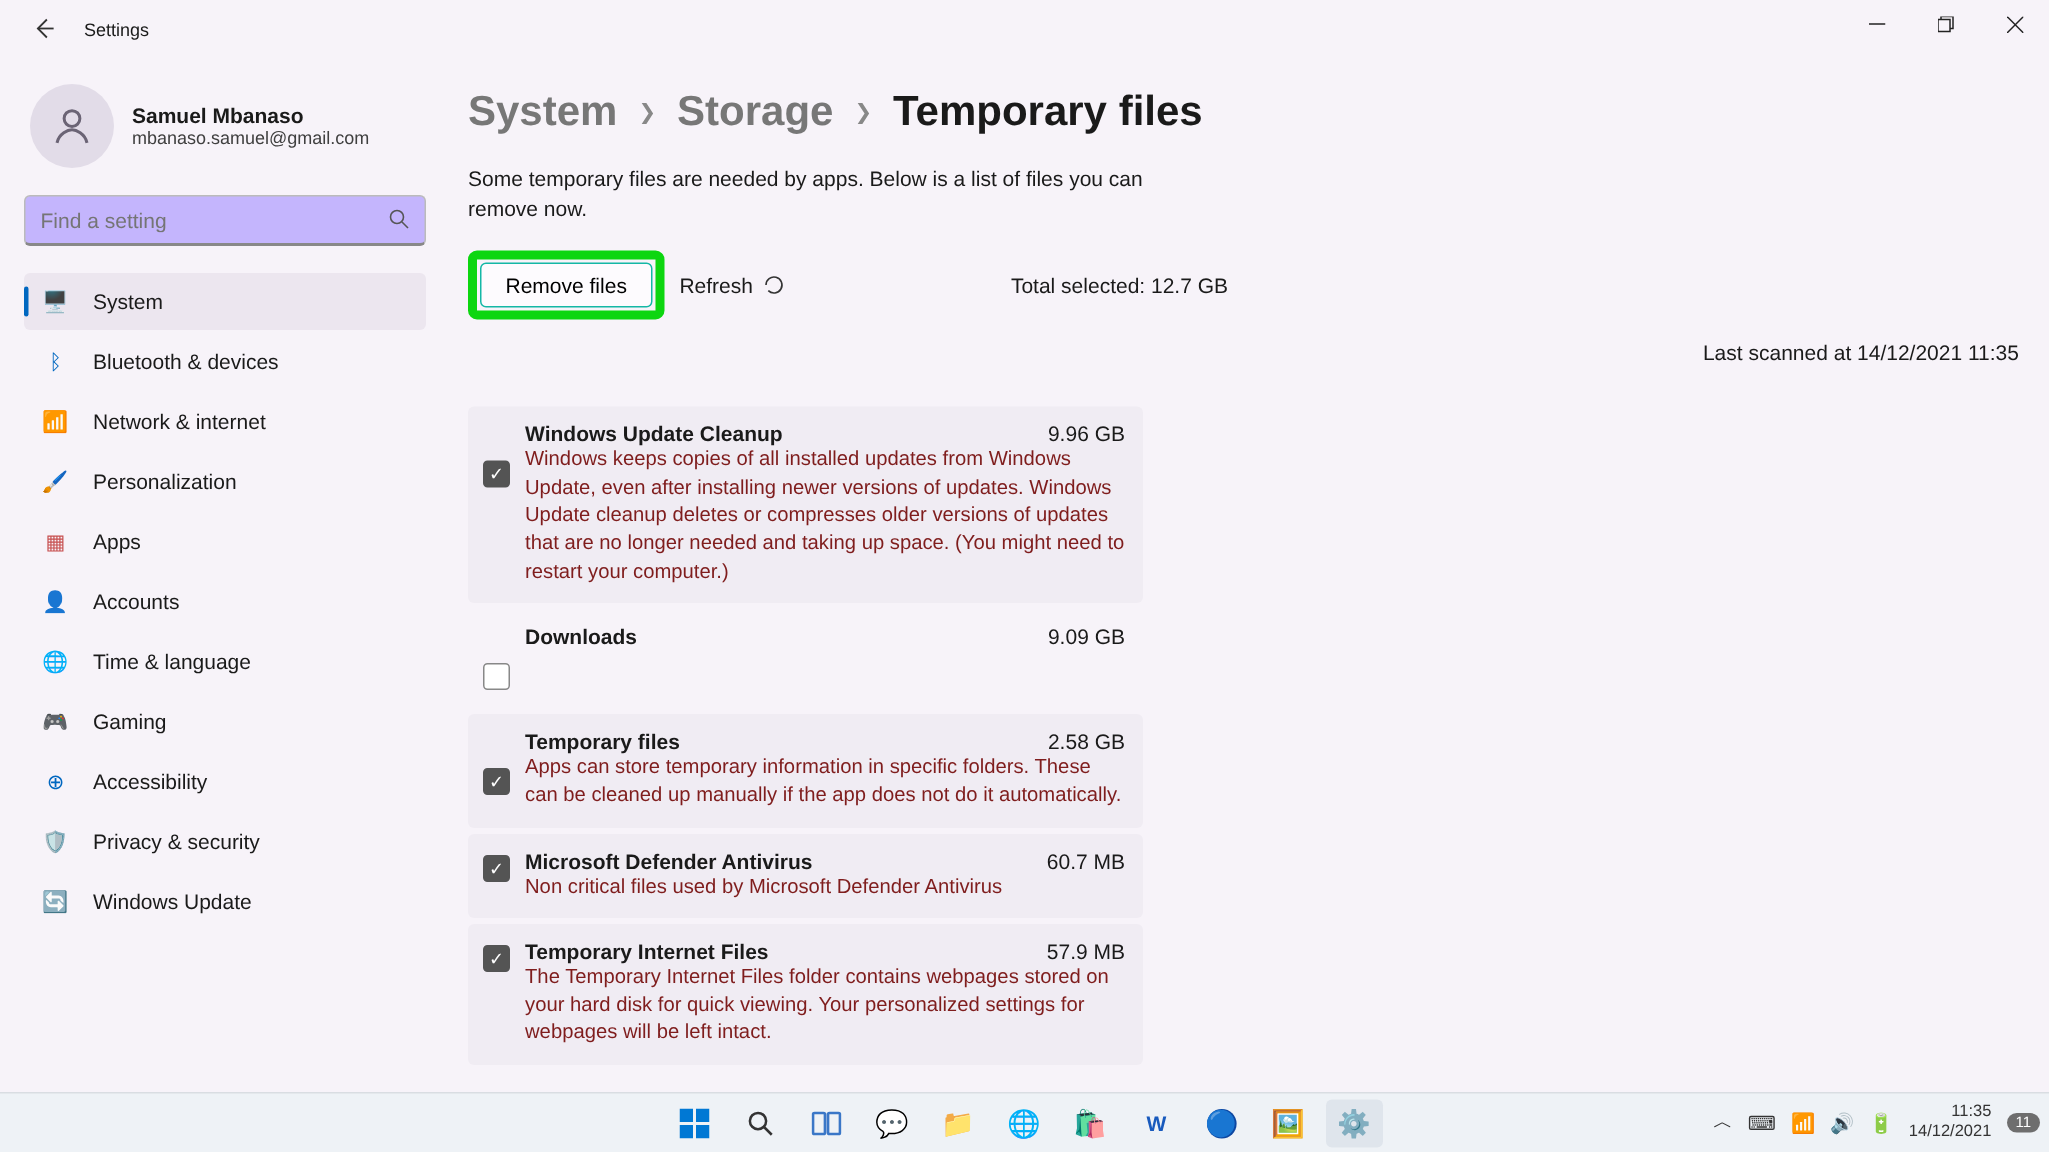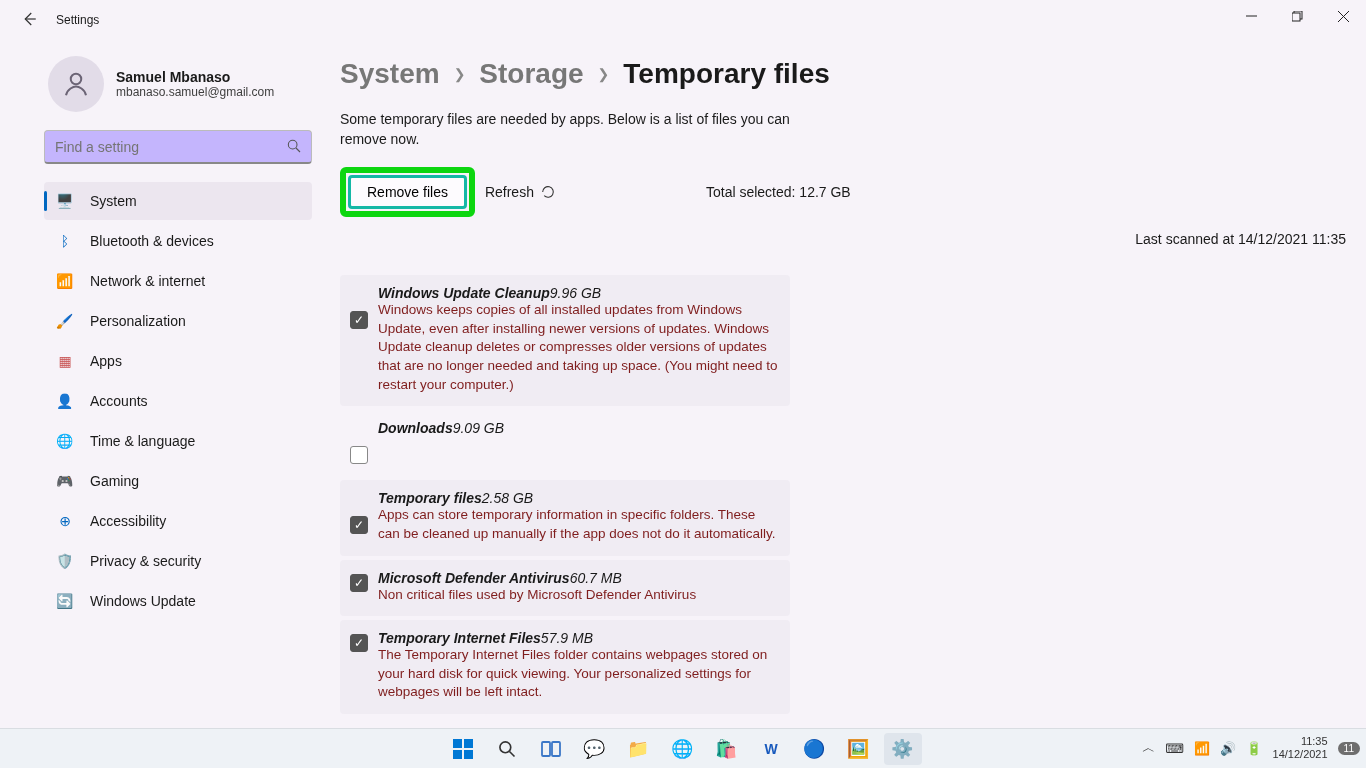--- a/index.html
+++ b/index.html
@@ -2,55 +2,55 @@
 <html><head>
 <meta charset="utf-8">
 <style>
   * { box-sizing: border-box; margin: 0; padding: 0; }
   body { font-family: "Segoe UI", sans-serif; background: #f7f3f9; width: 1366px; height: 768px; overflow: hidden; color: #1a1a1a; position: relative; }
   .titlebar { display: flex; align-items: center; height: 40px; padding-left: 20px; }
   .titlebar .back { width: 20px; height: 20px; cursor: pointer; }
   .titlebar .title { font-size: 12px; margin-left: 16px; }
   .win-controls { position: absolute; right: 0; top: 0; display: flex; }
   .win-controls div { width: 46px; height: 32px; display: flex; align-items: center; justify-content: center; font-size: 11px; cursor: pointer; }
-  .layout { display: flex; height: calc(100% - 40px - 40px); padding-left: 28px; }
+  .layout { display: flex; height: calc(100% - 40px - 40px); }
   .sidebar { width: 300px; padding: 10px 16px 0 16px; }
   .profile { display: flex; align-items: center; gap: 12px; margin: 6px 0 18px 4px; }
   .avatar { width: 56px; height: 56px; border-radius: 50%; background: #e2dce8; display: flex; align-items: center; justify-content: center; }
   .profile-name { font-weight: 600; font-size: 14px; }
   .profile-email { font-size: 12px; color: #404040; }
   .searchbox { position: relative; width: 268px; margin-bottom: 18px; }
   .searchbox input { width: 100%; height: 34px; border: 1px solid #bbb; border-bottom: 2px solid #888; border-radius: 4px; padding: 0 34px 0 10px; font-size: 14px; background: #c4b5fd; }
   .searchbox .sicon { position: absolute; right: 10px; top: 8px; }
   .nav { list-style: none; }
   .nav li { display: flex; align-items: center; gap: 16px; height: 38px; padding: 0 12px; border-radius: 4px; font-size: 14px; cursor: pointer; position: relative; margin-bottom: 2px; }
   .nav li.active { background: #ece6ef; }
   .nav li.active::before { content: ""; position: absolute; left: 0; top: 9px; bottom: 9px; width: 3px; background: #0067c0; border-radius: 2px; }
   .nav .nicon { width: 18px; display: flex; justify-content: center; font-size: 14px; }
   .main { flex: 1; padding: 10px 20px 0 12px; overflow: hidden; }
   .breadcrumb { display: flex; align-items: center; gap: 14px; margin-top: 8px; margin-bottom: 20px; }
   .breadcrumb .bc { font-size: 28px; font-weight: 600; }
   .breadcrumb .bc.dim { color: #777; font-weight: 600; }
   .breadcrumb .chev { color: #888; font-size: 14px; }
   .desc { font-size: 14px; max-width: 460px; margin-bottom: 18px; line-height: 1.4; }
   .actionrow { display: flex; align-items: center; gap: 10px; margin-bottom: 14px; position: relative; }
-  .removebtn { border: 3px solid #14b8a6; background: #fdfbfe; border-radius: 4px; padding: 6px 16px; font-size: 14px; cursor: pointer; }
+  .removebtn { border: 1px solid #14b8a6; background: #fdfbfe; border-radius: 4px; padding: 6px 16px; font-size: 14px; cursor: pointer; }
   .highlight { border: 6px solid #0dd610; border-radius: 6px; display: inline-block; padding: 2px; }
   .refresh { font-size: 14px; display: flex; align-items: center; gap: 6px; cursor: pointer; }
   .total { font-size: 14px; margin-left: 140px; }
   .lastscan { font-size: 14px; margin-bottom: 28px; text-align: right; }
   .items { width: 450px; }
   .item { display: flex; gap: 10px; padding: 10px 12px 12px 10px; border-radius: 4px; background: #f0ecf3; margin-bottom: 4px; }
   .item.unsel { background: transparent; }
   .chkwrap { display: flex; align-items: flex-start; padding-top: 26px; }
   .item.tight .chkwrap { padding-top: 4px; }
   .chk { width: 18px; height: 18px; border: 1px solid #888; border-radius: 3px; background: #fff; display: flex; align-items: center; justify-content: center; cursor: pointer; }
   .chk.checked { background: #545454; border-color: #545454; color: #fff; font-size: 12px; }
   .item-body { flex: 1; }
-  .item-head { display: flex; align-items: baseline; font-style: italic; }
+  .item-head { display: flex; justify-content: space-between; align-items: baseline; }
   .item-title { font-weight: 600; font-size: 14px; }
   .item-size { font-size: 14px; }
   .item-desc { font-size: 13.5px; color: #7f1d1d; line-height: 1.38; }
   .taskbar { position: absolute; bottom: 0; left: 0; right: 0; height: 40px; background: #eef2f6; border-top: 1px solid #d9dde2; display: flex; align-items: center; justify-content: center; }
   .task-icons { display: flex; gap: 6px; align-items: center; }
   .task-icons .ticon { width: 38px; height: 32px; display: flex; align-items: center; justify-content: center; border-radius: 4px; cursor: pointer; font-size: 18px; }
   .task-icons .ticon.active { background: #dfe5ec; }
   .tray { position: absolute; right: 6px; bottom: 0; height: 40px; display: flex; align-items: center; gap: 10px; font-size: 11px; color: #333; }
   .tray .clock { text-align: right; line-height: 1.15; }
   .tray .badge { background: #6e6e6e; color: #fff; border-radius: 10px; padding: 1px 6px; font-size: 10px; }

